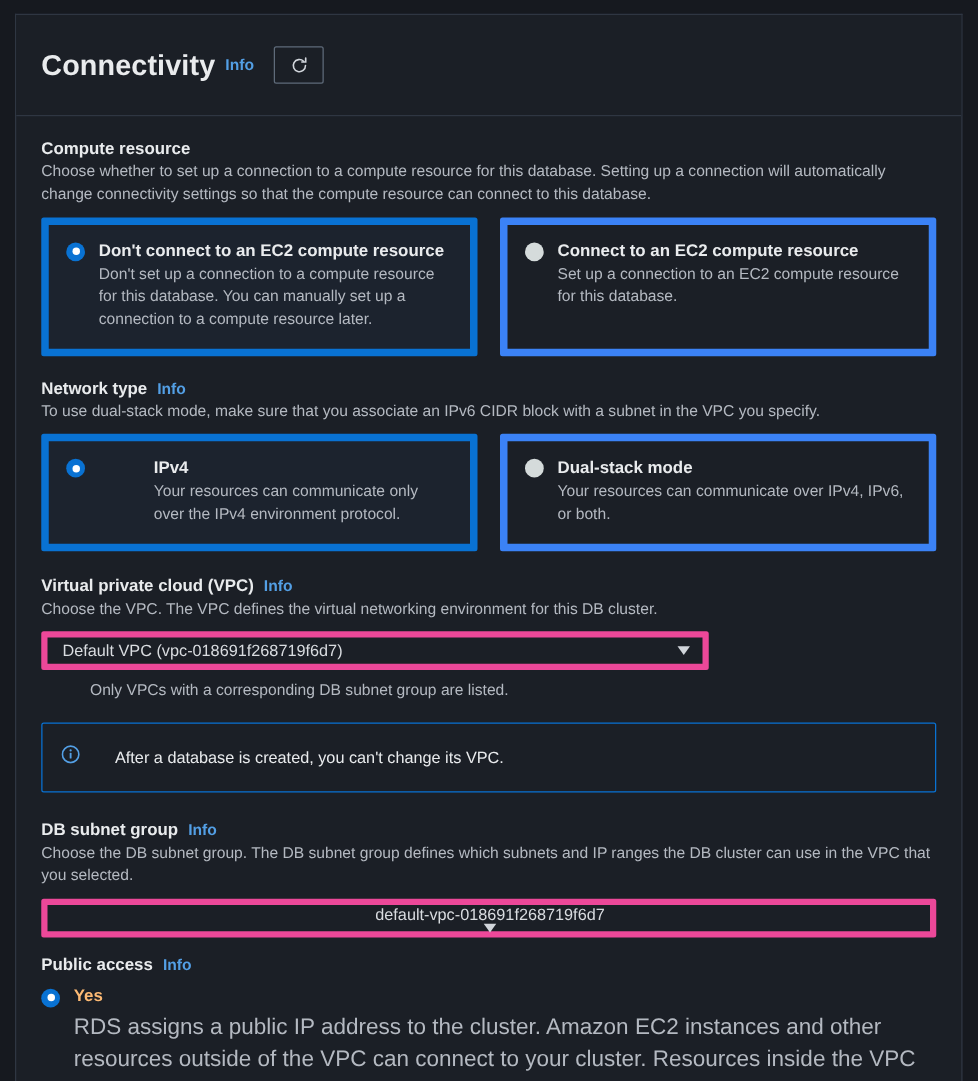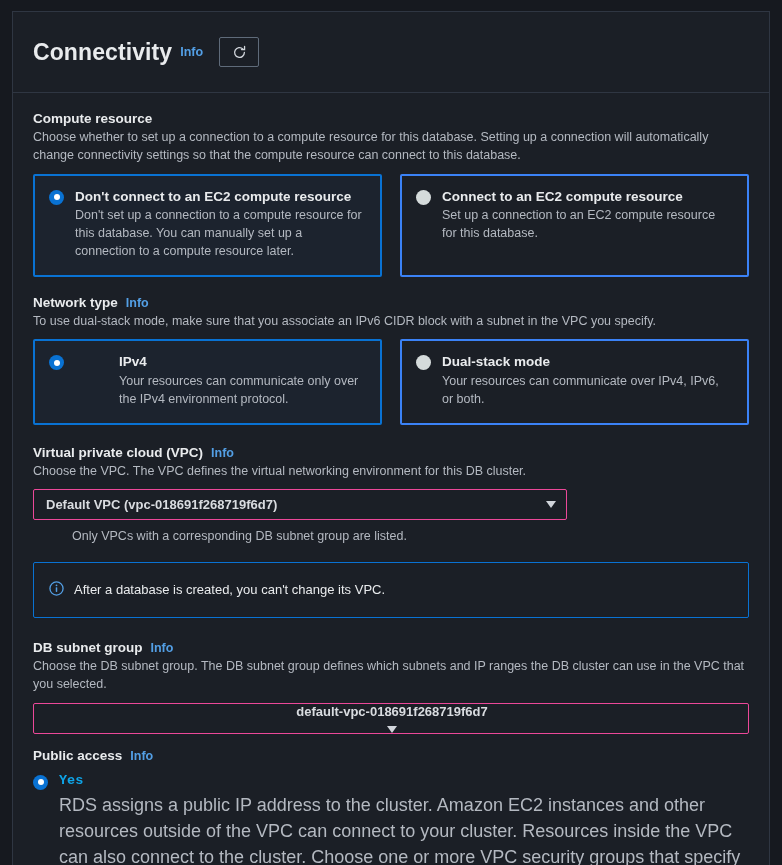--- a/index.html
+++ b/index.html
@@ -83,21 +83,21 @@
     max-width: 715px;
   }
 
   
   .tiles {
     display: flex;
     gap: 18px;
   }
   .tile {
     flex: 1;
-    border: 2px solid #3b82f6;
+    border: 6px solid #3b82f6;
     border-radius: 2px;
     background: #1b1f26;
     padding: 12px 14px 14px 14px;
     display: flex;
     gap: 11px;
     cursor: pointer;
     min-height: 78px;
   }
   .tile.selected {
     border-color: #0972d3;
@@ -134,29 +134,28 @@
     left: 4.5px; top: 4.5px;
     width: 6px; height: 6px;
     border-radius: 50%;
     background: #ffffff;
   }
 
   
   .select {
     height: 31px;
     background: #1b1f26;
-    border: 1px solid #ec4899;
+    border: 5px solid #ec4899;
     border-radius: 2px;
     display: flex;
     align-items: center;
     padding: 0 10px 0 12px;
     cursor: pointer;
     color: #d1d5db;
     font-size: 13px;
-    font-weight: bold;
   }
   .select .val { flex: 1; color: #d9dce0; }
   .caret {
     width: 0; height: 0;
     border-left: 5.5px solid transparent;
     border-right: 5.5px solid transparent;
     border-top: 7px solid #d1d5db;
   }
   .select-vpc { width: 534px; }
   .select-subnet { width: 100%; flex-direction: column; }
@@ -169,21 +168,21 @@
   }
 
   
   .alert {
     border: 1px solid #0972d3;
     border-radius: 2px;
     background: #1b1f26;
     padding: 13px 15px;
     display: flex;
     align-items: flex-start;
-    gap: 10px;
+    gap: 28px;
     margin-top: 19px;
     margin-bottom: 22px;
     min-height: 56px;
     align-items: center;
   }
   .alert-text {
     font-size: 13px;
     color: #e9ebed;
     line-height: 1.4;
   }
@@ -192,23 +191,22 @@
   .radio-row {
     display: flex;
     gap: 11px;
     margin-top: 10px;
     cursor: pointer;
   }
   .radio-row .rr-text { flex: 1; }
   .rr-title {
     font-size: 13.5px;
     font-weight: bold;
-    color: #0ea5e9;
+    color: #fdba74;
     line-height: 1.2;
-    font-family: Liberation Mono, monospace;
   }
   .rr-desc {
     font-size: 18px;
     color: #b4b9c1;
     line-height: 1.45;
     margin-top: 3px;
     max-width: 700px;
   }
 
   .mt-pa { margin-top: 14px; }

